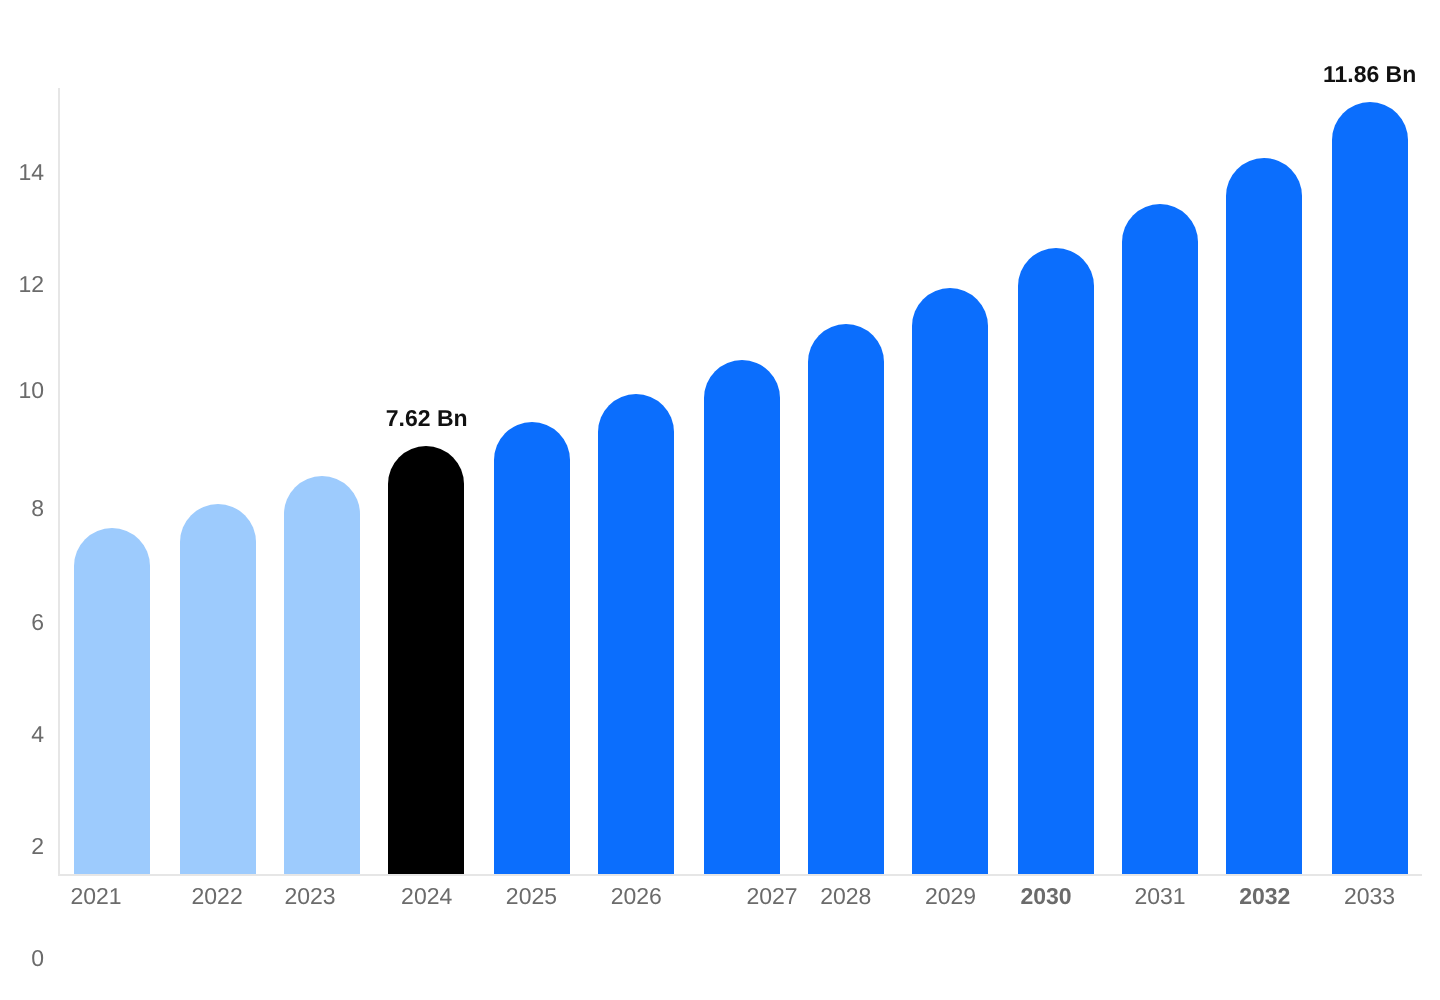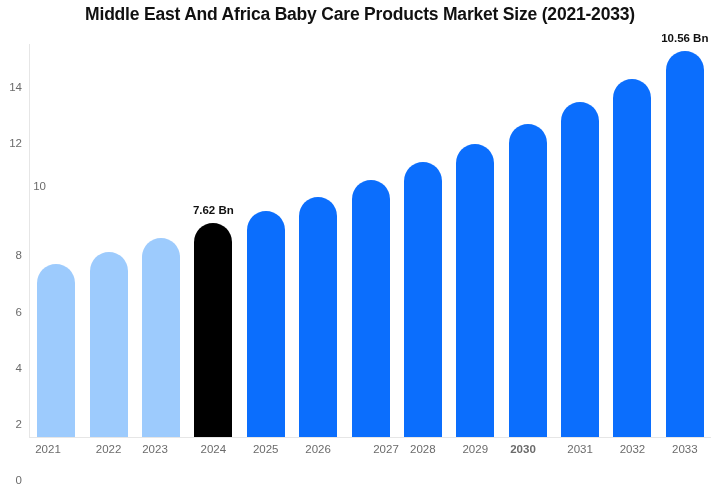--- a/index.html
+++ b/index.html
@@ -106,31 +106,30 @@
     font-size: 11.5px;
     color: #6b6b6b;
     white-space: nowrap;
   }
 </style>
 </head>
 <body>
 
 <div id="chart-root">
 
-  <div class="chart-title">Middle East And Africa Baby Care Products Market Size (2021-2033)</div>
 
   <div class="plot-area" id="plot-area">
     <div class="y-axis-line"></div>
     <div class="x-axis-line"></div>
   <div class="y-tick-label" style="top: 437px;">0</div>
       <div class="y-tick-label" style="top: 380.857px;">2</div>
       <div class="y-tick-label" style="top: 324.714px;">4</div>
       <div class="y-tick-label" style="top: 268.571px;">6</div>
       <div class="y-tick-label" style="top: 212.429px;">8</div>
-      <div class="y-tick-label" style="top: 143px; padding-left: 24px;">10</div>
+      <div class="y-tick-label" style="top: 153px;">10</div>
       <div class="y-tick-label" style="top: 100.143px;">12</div>
       <div class="y-tick-label" style="top: 44px;">14</div>
       <div class="bar" style="left: 37.1923px; width: 38px; top: 264.361px; height: 172.639px; background: rgb(157, 203, 253);"></div>
       <div class="x-tick-label" style="left: 48px;">2021</div>
       <div class="bar" style="left: 89.5769px; width: 38px; top: 251.729px; height: 185.271px; background: rgb(157, 203, 253);"></div>
       <div class="x-tick-label" style="left: 108.577px;">2022</div>
       <div class="bar" style="left: 141.962px; width: 38px; top: 238.254px; height: 198.746px; background: rgb(157, 203, 253);"></div>
       <div class="x-tick-label" style="left: 155px;">2023</div>
       <div class="bar" style="left: 194.346px; width: 38px; top: 223.096px; height: 213.904px; background: rgb(0, 0, 0);"></div>
       <div class="x-tick-label" style="left: 213.346px;">2024</div>
@@ -143,20 +142,20 @@
       <div class="x-tick-label" style="left: 386px;">2027</div>
       <div class="bar" style="left: 403.885px; width: 38px; top: 161.9px; height: 275.1px; background: rgb(11, 110, 253);"></div>
       <div class="x-tick-label" style="left: 422.885px;">2028</div>
       <div class="bar" style="left: 456.269px; width: 38px; top: 143.654px; height: 293.346px; background: rgb(11, 110, 253);"></div>
       <div class="x-tick-label" style="left: 475.269px; text-align: center;">2029</div>
       <div class="bar" style="left: 508.654px; width: 38px; top: 124.004px; height: 312.996px; background: rgb(11, 110, 253);"></div>
       <div class="x-tick-label" style="left: 523px; font-weight: bold;">2030</div>
       <div class="bar" style="left: 561.038px; width: 38px; top: 101.546px; height: 335.454px; background: rgb(11, 110, 253);"></div>
       <div class="x-tick-label" style="left: 580.038px;">2031</div>
       <div class="bar" style="left: 613.423px; width: 38px; top: 79.0893px; height: 357.911px; background: rgb(11, 110, 253);"></div>
-      <div class="x-tick-label" style="left: 632.423px;">2032</div>
+      <div class="x-tick-label" style="left: 632.423px; font-weight: bold;">2032</div>
       <div class="bar" style="left: 665.808px; width: 38px; top: 50.7371px; height: 386.263px; background: rgb(11, 110, 253);"></div>
       <div class="x-tick-label" style="left: 684.808px;">2033</div>
-      <div class="bar-label" style="left: 684.808px; top: 31.7371px;">10.56 Bn</div>
+      <div class="bar-label" style="left: 684.808px; top: 31.7371px;">11.86 Bn</div>
     </div>
 
 
 </div>
 
 </body></html>

